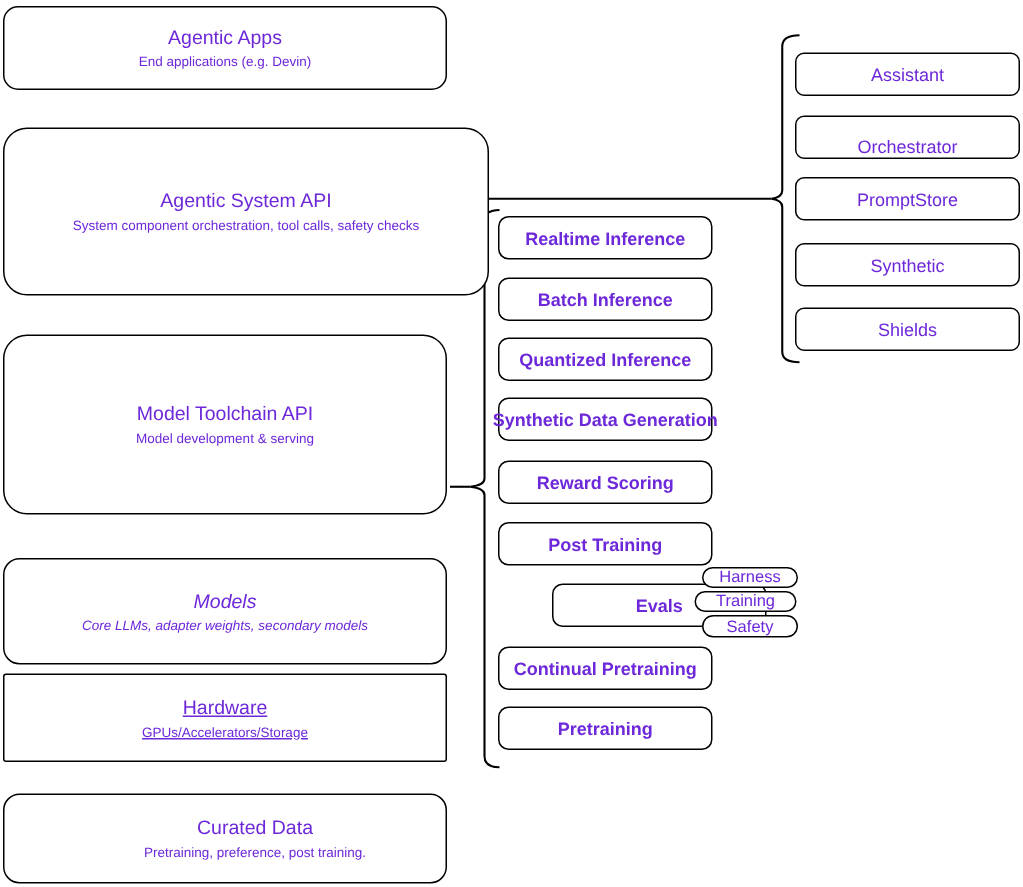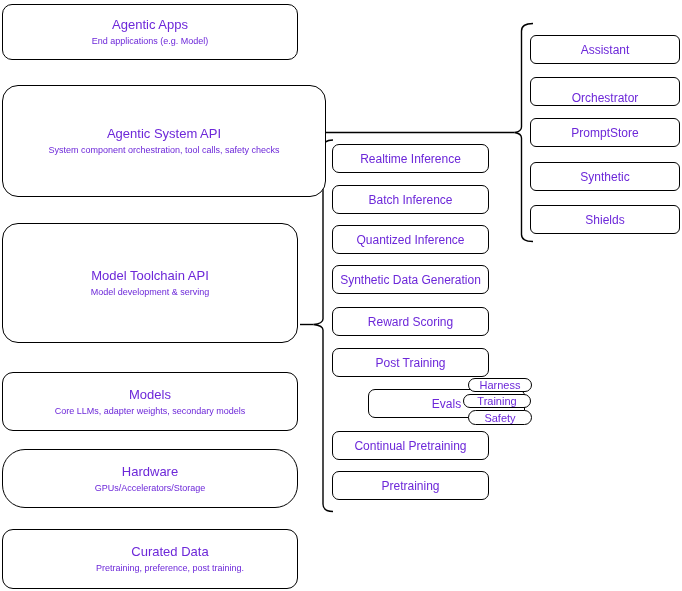--- a/index.html
+++ b/index.html
@@ -67,26 +67,26 @@
   .pill .label {
     font-size: 11px;
     line-height: 12px;
     white-space: nowrap;
   }
 
   
   .n-agentic-apps        { left: 2px;  top: 4px;   width: 296px; height: 56px;  border-radius: 10px; }
   .n-agentic-system-api  { left: 2px;  top: 85px;  width: 324px; height: 112px; border-radius: 16px; }
   .n-model-toolchain-api { left: 2px;  top: 223px; width: 296px; height: 120px; border-radius: 16px; }
-  .n-models              { left: 2px;  top: 372px; width: 296px; height: 59px;  border-radius: 11px; }
-  .n-hardware            { left: 2px;  top: 449px; width: 296px; height: 59px;  border-radius: 23px; }
+  .n-models              { left: 2px;  top: 372px; width: 296px; height: 71px;  border-radius: 11px; font-style: italic; }
+  .n-hardware            { left: 2px;  top: 449px; width: 296px; height: 59px;  border-radius: 2px; text-decoration: underline; }
   .n-curated-data        { left: 2px;  top: 529px; width: 296px; height: 60px;  border-radius: 11px; padding-left: 40px; }
 
   
-  .mid { left: 332px; width: 157px; height: 29px; border-radius: 7px; }
+  .mid { left: 332px; width: 143px; height: 29px; border-radius: 7px; font-weight: bold; }
   .n-realtime-inference        { top: 144px; }
   .n-batch-inference           { top: 185px; }
   .n-quantized-inference       { top: 225px; }
   .n-synthetic-data-generation { top: 265px; }
   .n-reward-scoring            { top: 307px; }
   .n-post-training             { top: 348px; }
   .n-evals                     { top: 389px; margin-left: 36px; }
   .n-continual-pretraining     { top: 431px; }
   .n-pretraining               { top: 471px; }
 
@@ -110,21 +110,21 @@
 
   <svg class="connector-layer" width="682" height="591" viewBox="0 0 682 591" fill="none" xmlns="http://www.w3.org/2000/svg">
     <path d="M302,132.5 L514.5,132.5" stroke="#000000" stroke-width="1.4"></path>
     <path d="M533,23.5 Q521.5,23.5 521.5,31 L521.5,127 Q521.5,131.5 514.5,132.5 Q521.5,133.5 521.5,138 L521.5,234.5 Q521.5,241.5 533,241.5" stroke="#000000" stroke-width="1.4" fill="none"></path>
     <path d="M300,324.5 L313.5,324.5" stroke="#000000" stroke-width="1.4"></path>
     <path d="M333,140 Q323,140 323,147.5 L323,319 Q323,323.5 313.5,324.5 Q323,325.5 323,330 L323,504 Q323,511.5 333,511.5" stroke="#000000" stroke-width="1.4" fill="none"></path>
   </svg>
 
   <div class="node n-agentic-apps">
     <div class="title">Agentic Apps</div>
-    <div class="subtitle">End applications (e.g. Model)</div>
+    <div class="subtitle">End applications (e.g. Devin)</div>
   </div>
   <div class="node n-agentic-system-api">
     <div class="title">Agentic System API</div>
     <div class="subtitle">System component orchestration, tool calls, safety checks</div>
   </div>
   <div class="node n-model-toolchain-api">
     <div class="title">Model Toolchain API</div>
     <div class="subtitle">Model development &amp; serving</div>
   </div>
   <div class="node n-models">

